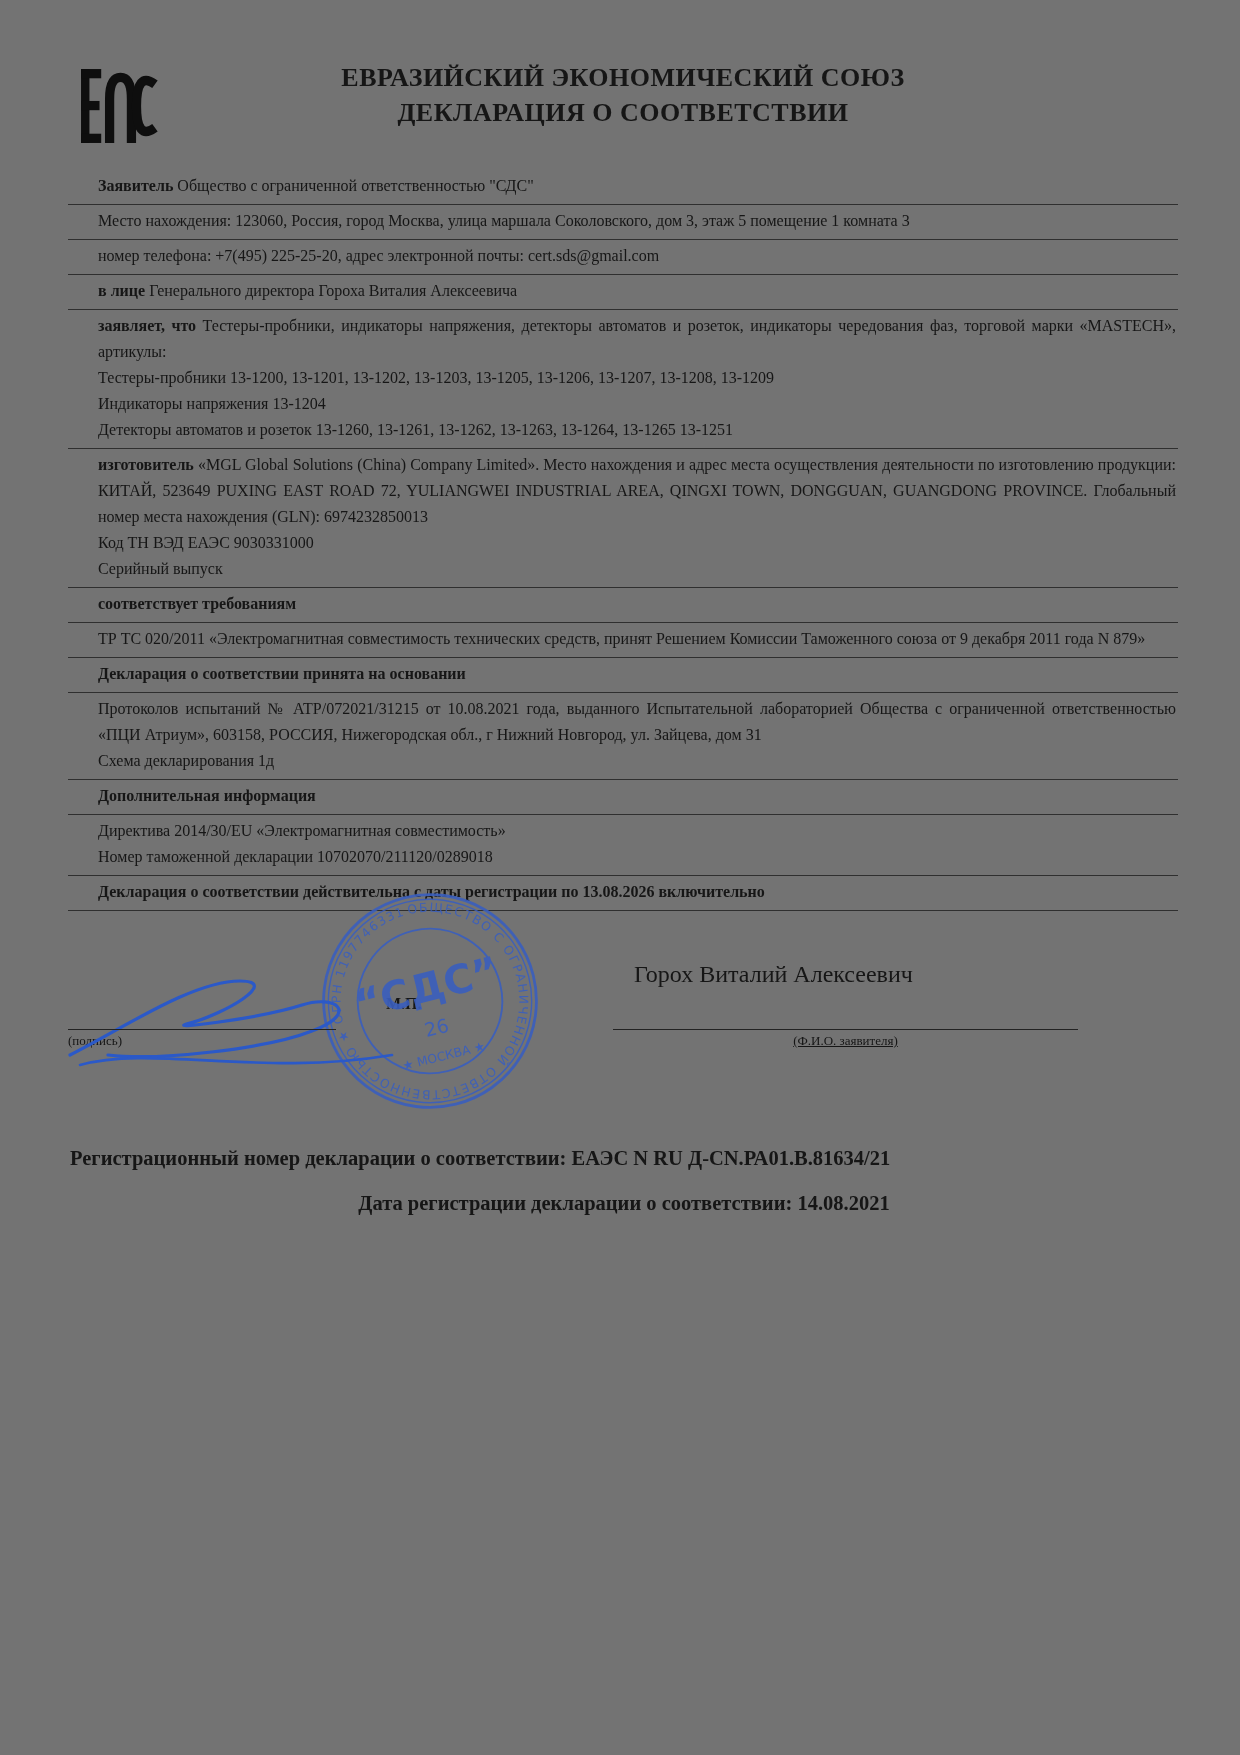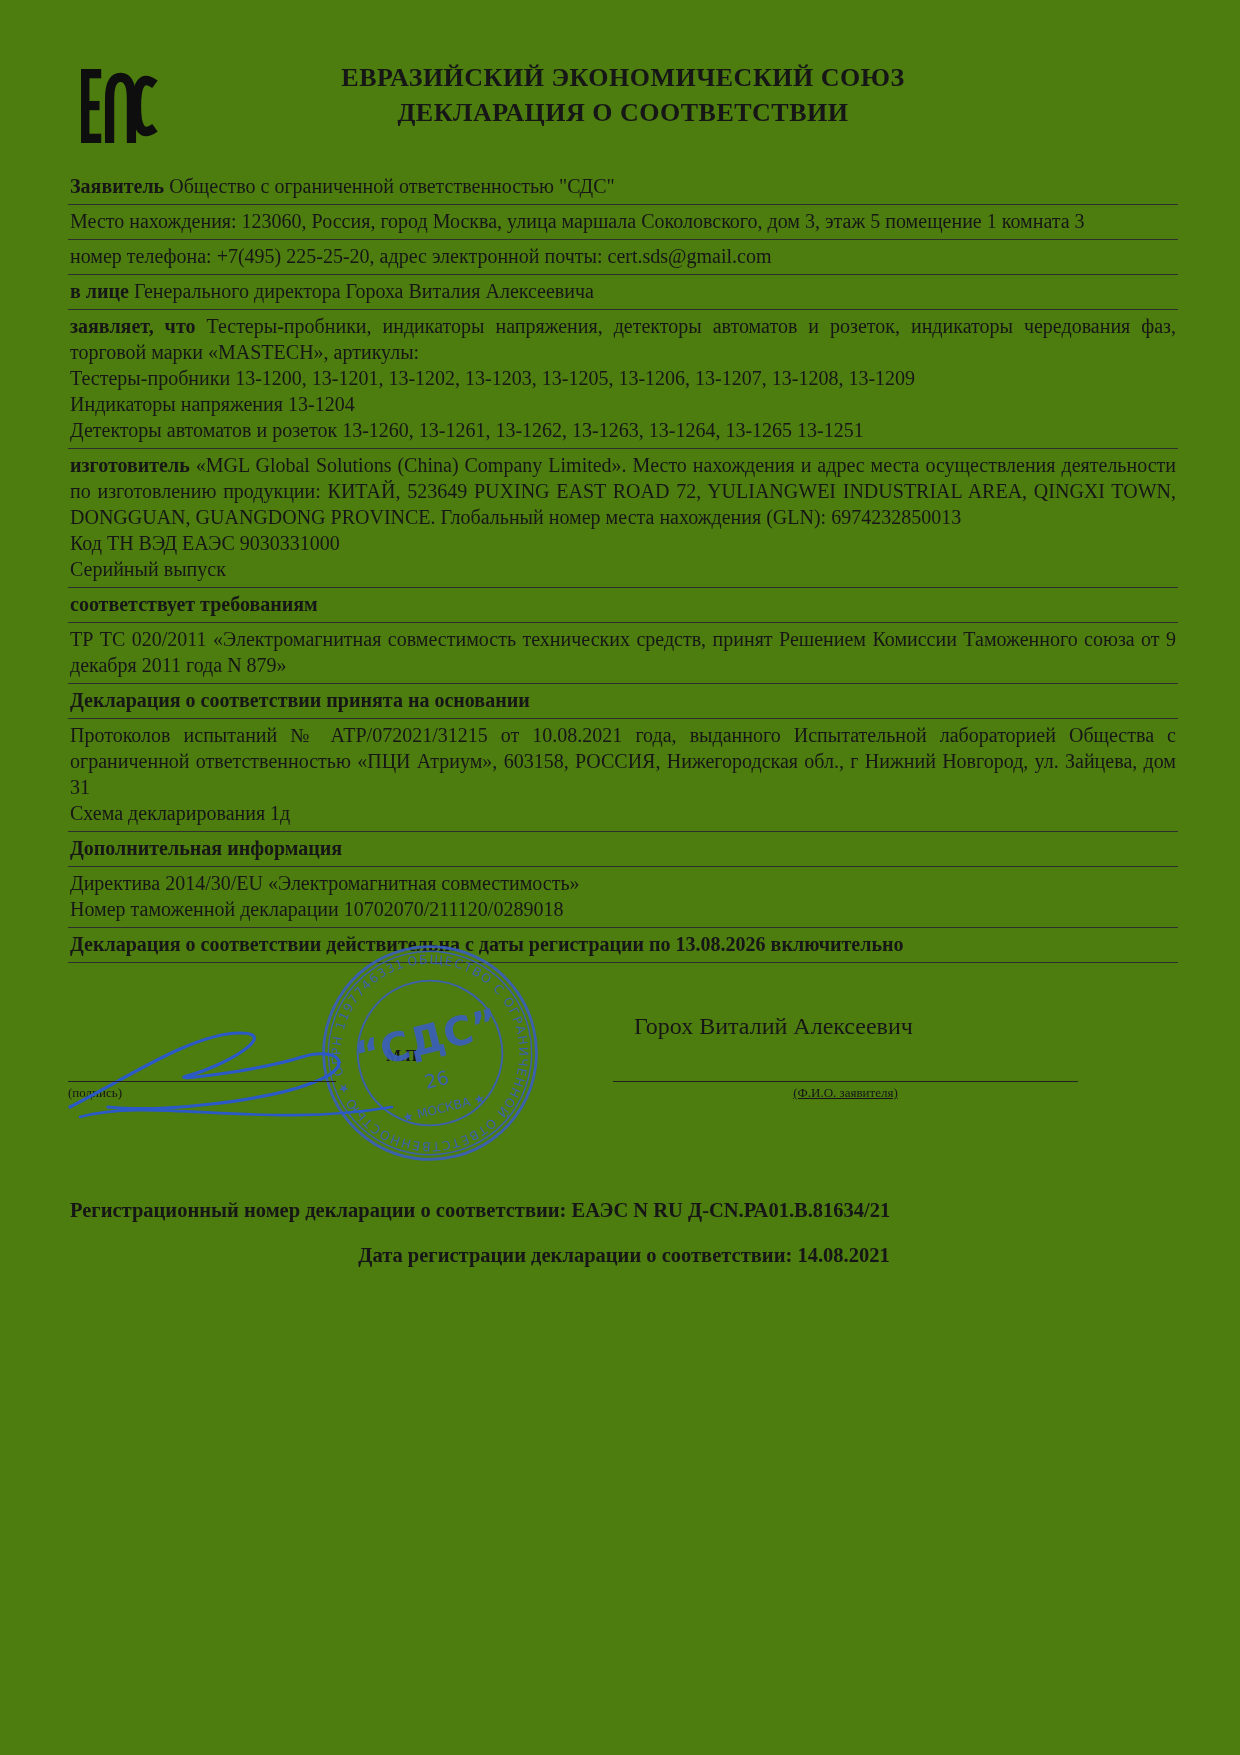--- a/index.html
+++ b/index.html
@@ -1,34 +1,34 @@
 <!DOCTYPE html>
 <html><head>
 <meta charset="utf-8">
 <style>
   * { margin:0; padding:0; box-sizing:border-box; }
   html, body { background:#ffffff; }
   .page {
     width:1240px; height:1755px;
-    background:#4d7c0f;
+    background:#737373;
     position:relative;
     font-family:"Liberation Serif","DejaVu Serif",serif;
     color:#161616;
     overflow:hidden;
   }
   .content { position:absolute; left:68px; right:62px; top:48px; }
 
   
   .header { position:relative; height:112px; margin-bottom:10px; }
   .eac-logo { position:absolute; left:6px; top:16px; width:88px; height:84px; }
   .titles { text-align:center; padding-top:12px; font-weight:bold; font-size:26px; line-height:35px; letter-spacing:.5px; }
 
   
   .sec { border-bottom:1.6px solid #2f2f2f; padding:3px 2px 5px 2px; font-size:20px; line-height:26px; }
-  .sec p, .sec div.line { font-size:20px; line-height:26px; }
+  .sec p, .sec div.line { font-size:16px; line-height:26px;margin-left:28px; }
   .just { text-align:justify; }
   .b { font-weight:bold; }
 
   
   .sig { position:relative; height:218px; }
   .sign-svg { position:absolute; left:-6px; top:26px; width:345px; height:155px; z-index:3; }
   .mp { position:absolute; left:318px; top:84px; font-size:16px; z-index:1; }
   .stamp-wrap { position:absolute; left:248px; top:-24px; width:228px; height:228px; transform:rotate(-14deg); opacity:.9; z-index:2; }
   .stamp-wrap text { font-family:"DejaVu Sans","Liberation Sans",sans-serif; }
   .sign-line { position:absolute; left:0; top:118px; width:268px; border-top:1.6px solid #222; z-index:4; }

